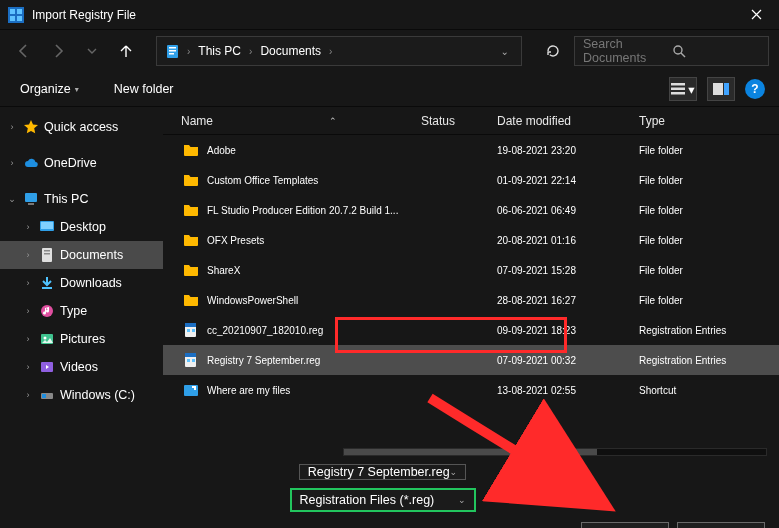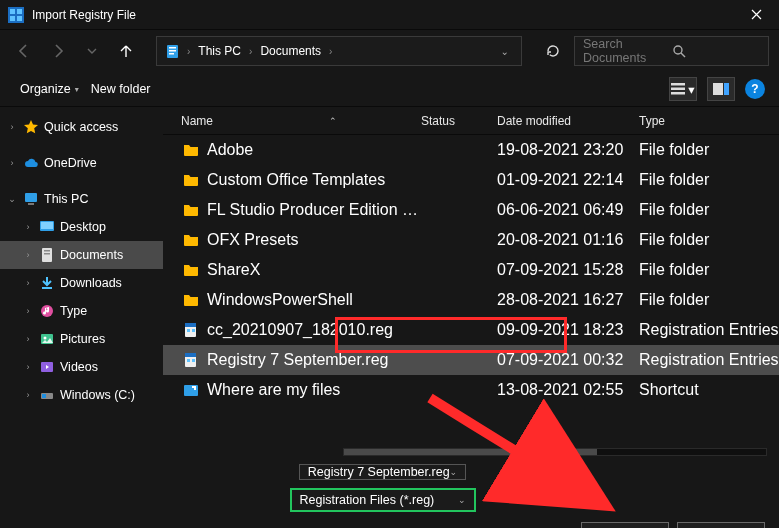--- a/index.html
+++ b/index.html
@@ -77,21 +77,21 @@
     padding:0 8px;
     color:#777;
   }
   .search span{flex:1;}
   .search .sicon{color:#aaa;}
   
   .toolbar{
     height:34px;
     display:flex;align-items:center;
     padding:0 14px;
-    gap:0;
+    gap:23px;
   }
   .tbtn{display:flex;align-items:center;gap:4px;font-size:12.5px;color:#fff;padding:4px 6px;}
   .tbtn .dd{font-size:8px;color:#aaa;}
   .toolbar .right{margin-left:auto;display:flex;align-items:center;gap:10px;}
   .vbtn{width:28px;height:24px;display:flex;align-items:center;justify-content:center;background:var(--bg3);border:1px solid #444;}
   .help{width:20px;height:20px;border-radius:50%;background:#0b84e0;display:flex;align-items:center;justify-content:center;color:#fff;font-size:12px;font-weight:bold;}
   
   .mainrow{
     display:flex;
     height:352px;
@@ -132,21 +132,21 @@
   .col-name{width:240px;display:flex;align-items:center;gap:60px;}
   .sort-arrow{font-size:9px;color:#ccc;margin-left:56px;}
   .col-status{width:76px;}
   .col-date{width:142px;}
   .col-type{flex:1;}
   .lvbody{position:relative;}
   .row{
     height:30px;
     display:flex;align-items:center;
     padding-left:18px;
-    font-size:16px;
+    font-size:10px;
     color:#fff;
   }
   .row.sel{background:#4d4d4d;}
   .row .ic{width:20px;height:20px;margin-right:6px;display:flex;align-items:center;justify-content:center;}
   .row .nm{width:214px;white-space:nowrap;overflow:hidden;text-overflow:ellipsis;}
   .row .st{width:76px;}
   .row .dt{width:142px;}
   .row .tp{flex:1;}
   .hscroll{
     position:absolute;left:180px;right:12px;bottom:2px;

